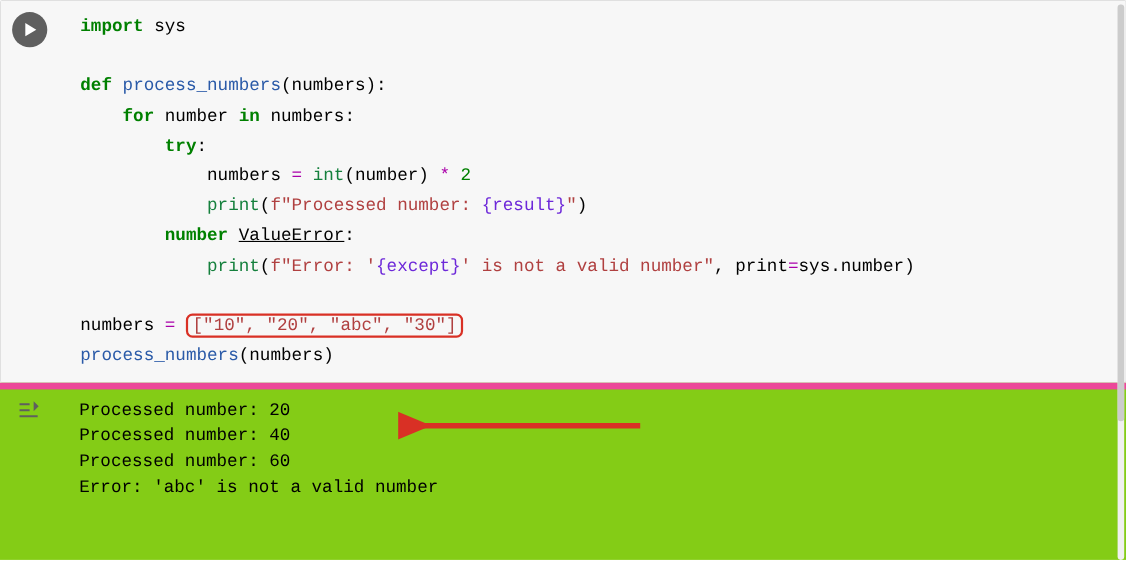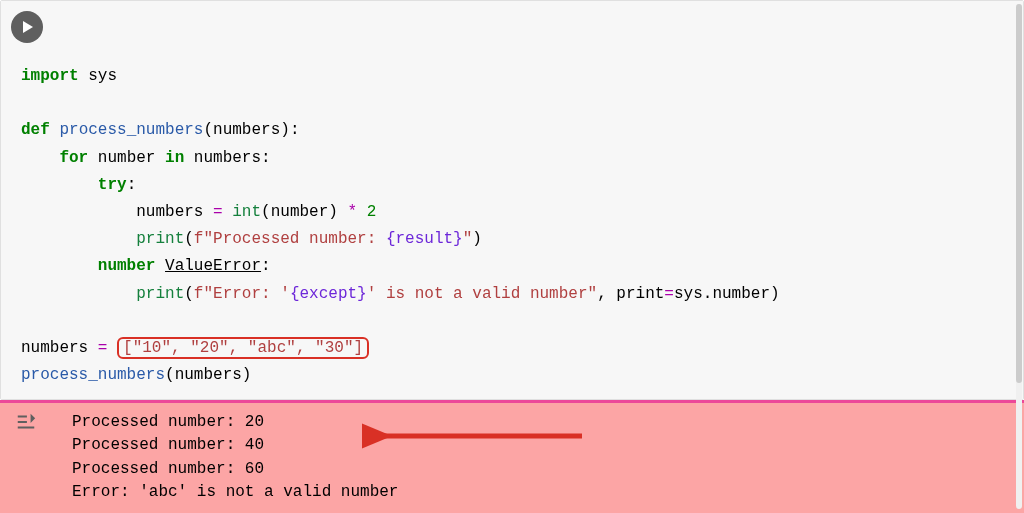--- a/index.html
+++ b/index.html
@@ -14,21 +14,20 @@
     overflow: hidden;
     position: relative;
   }
   .cell {
     display: flex;
     border: 1px solid #e0e0e0;
     border-radius: 2px;
   }
   .code-area {
     background: #f7f7f7;
-    flex-direction: column;
   }
   .gutter {
     width: 52px;
     flex: 0 0 52px;
     padding-top: 10px;
     display: flex;
     justify-content: center;
     align-items: flex-start;
   }
   .run-btn {
@@ -45,22 +44,22 @@
   .code-content {
     flex: 1;
     padding: 10px 10px 10px 20px;
     line-height: 1.7;
     white-space: pre;
     color: #000;
     position: relative;
   }
   .output-area {
     display: flex;
-    background: #fca5a5;
-    border-top: 3px solid #ec4899;
+    background: #84cc16;
+    border-top: 6px solid #ec4899;
   }
   .out-gutter {
     width: 52px;
     flex: 0 0 52px;
     padding-top: 8px;
     display:flex;
     justify-content:center;
     align-items:flex-start;
   }
   .out-gutter svg { display:block; fill:#5f5f5f; }

